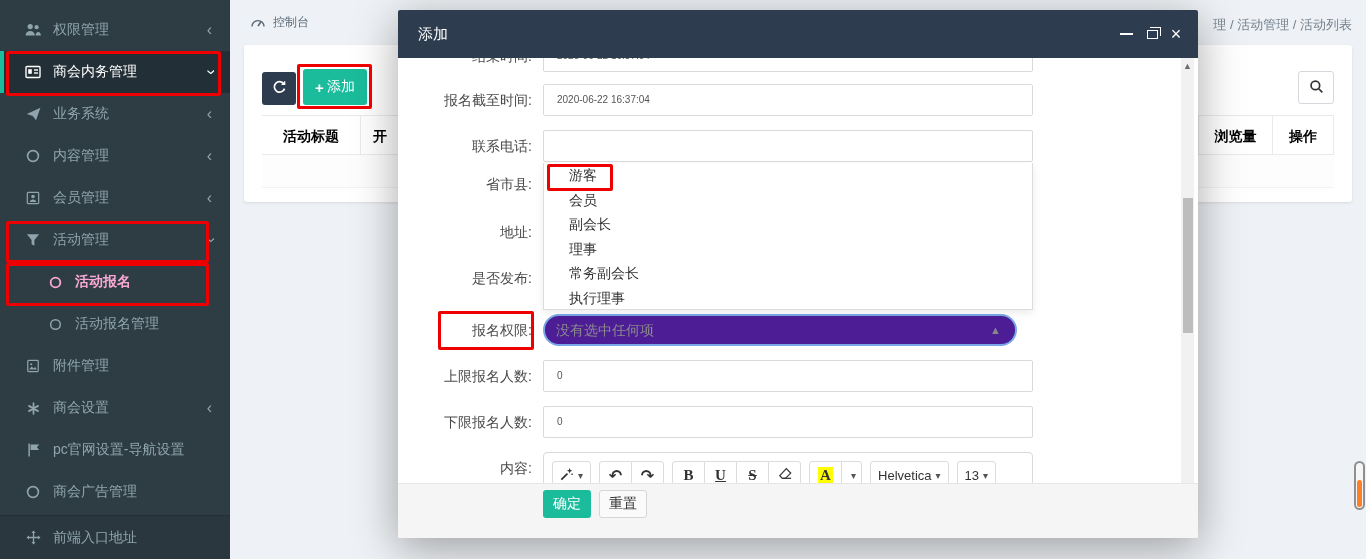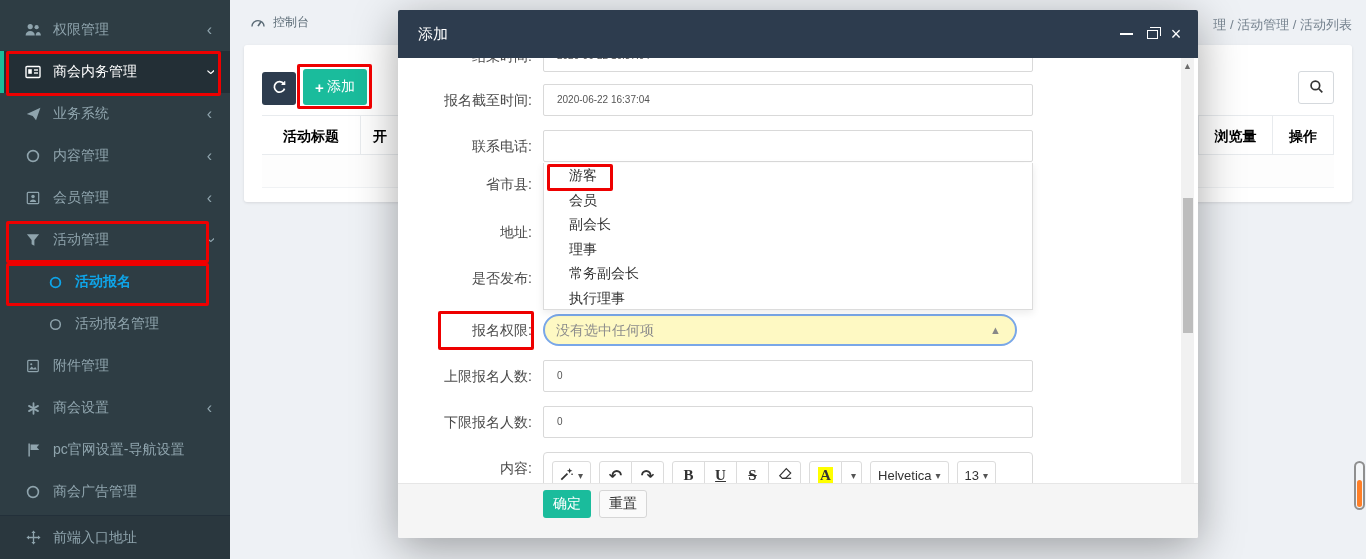--- a/index.html
+++ b/index.html
@@ -8,21 +8,21 @@
   
   #sidebar { position:absolute; left:0; top:0; width:230px; height:559px; background:#2e3d44; z-index:10; }
   .s-list { padding-top:9px; }
   .s-item { position:relative; height:42px; display:flex; align-items:center; padding-left:24px; color:#8fa4ad; font-size:14px; cursor:pointer; }
   .s-item .s-ico { width:18px; height:16px; margin-right:11px; display:inline-flex; align-items:center; justify-content:center; flex:none; }
   .s-item svg { display:block; }
   .s-chev { position:absolute; right:18px; font-size:16px; line-height:1; color:inherit; }
   .chev-down { display:inline-block; transform:rotate(-90deg); }
   .s-item.parent-active { background:#232f36; color:#ffffff; border-left:4px solid #1abc9c; padding-left:20px; }
   .s-item.sub { padding-left:46px; }
-  .s-item.sub-active { color:#0ea5e9; font-weight:bold; }
+  .s-item.sub-active { color:#f9a8d4; font-weight:bold; }
   #sidebar-bottom { position:absolute; left:0; bottom:0; width:230px; height:44px; background:#2a373e; border-top:1px solid #23303a; display:flex; align-items:center; padding-left:24px; color:#8fa4ad; font-size:14px; }
   #sidebar-bottom .s-ico { width:18px; margin-right:11px; display:inline-flex; justify-content:center; }
 
   
   #console-tab { position:absolute; left:250px; top:14px; display:flex; align-items:center; gap:7px; color:#5a6a75; font-size:12px; z-index:5; cursor:pointer; }
   #breadcrumb { position:absolute; right:14px; top:16px; font-size:13px; color:#76838f; z-index:5; }
 
   
   #card { position:absolute; left:244px; top:45px; width:1108px; height:157px; background:#ffffff; border-radius:3px; box-shadow:0 1px 3px rgba(0,0,0,.10); z-index:5; }
   #refresh-btn { position:absolute; left:18px; top:27px; width:34px; height:33px; background:#2d3c4e; border-radius:3px; border:none; color:#fff; display:flex; align-items:center; justify-content:center; cursor:pointer; }
@@ -46,21 +46,21 @@
   #win-min .bar { width:13px; height:2px; background:#fff; }
   #win-max .box { width:11px; height:9px; border:1.5px solid #fff; position:relative; }
   #win-max .box:before { content:""; position:absolute; left:2px; top:-4px; width:10px; height:8px; border:1.5px solid #fff; border-bottom:none; border-left:none; }
   #win-close { color:#fff; font-size:18px; }
   #modal-body { position:absolute; left:0; top:48px; width:100%; height:439px; overflow:hidden; background:#fff; }
   .m-row { position:absolute; left:0; width:100%; height:32px; }
   .m-label { position:absolute; left:20px; width:114px; line-height:32px; text-align:right; font-size:14px; color:#4a4a4a; }
   .m-input { position:absolute; left:145px; width:490px; height:32px; border:1px solid #d9d9d9; border-radius:2px; background:#fff; line-height:30px; padding-left:13px; font-size:10px; color:#555; }
   #role-dropdown { position:absolute; left:145px; top:105px; width:490px; height:147px; background:#fff; border:1px solid #dcdcdc; border-top:none; box-shadow:0 3px 8px rgba(0,0,0,.08); z-index:6; }
   .dd-item { height:24.5px; line-height:24.5px; padding-left:25px; font-size:14px; color:#333; cursor:pointer; }
-  #perm-select { position:absolute; left:145px; top:256px; width:474px; height:32px; background:#fef9c3; border:2px solid #79a7e8; border-radius:16px; line-height:28px; padding-left:11px; font-size:14px; color:#8c8c8c; cursor:pointer; }
+  #perm-select { position:absolute; left:145px; top:256px; width:474px; height:32px; background:#4c1d95; border:2px solid #79a7e8; border-radius:16px; line-height:28px; padding-left:11px; font-size:14px; color:#8c8c8c; cursor:pointer; }
   #perm-select .caret-up { position:absolute; right:14px; top:0; line-height:28px; color:#888; font-size:11px; }
   #editor { position:absolute; left:145px; top:394px; width:490px; height:150px; border:1px solid #d9d9d9; border-radius:4px; background:#fff; }
   #editor-toolbar { display:flex; align-items:center; gap:8px; padding:8px 0 0 8px; flex-wrap:nowrap; }
   .grp { display:inline-flex; }
   .tb { height:28px; min-width:33px; background:#fff; border:1px solid #dcdcdc; display:inline-flex; align-items:center; justify-content:center; font-size:13px; color:#333; padding:0 7px; margin-left:-1px; cursor:pointer; border-radius:0; }
   .grp .tb:first-child { margin-left:0; border-radius:3px 0 0 3px; }
   .grp .tb:last-child { border-radius:0 3px 3px 0; }
   .grp .tb:only-child { border-radius:3px; }
   .tb .caret { font-size:10px; color:#555; margin-left:4px; }
   .tb.b-bold { font-family:"Liberation Serif",serif; font-weight:bold; font-size:15px; }

